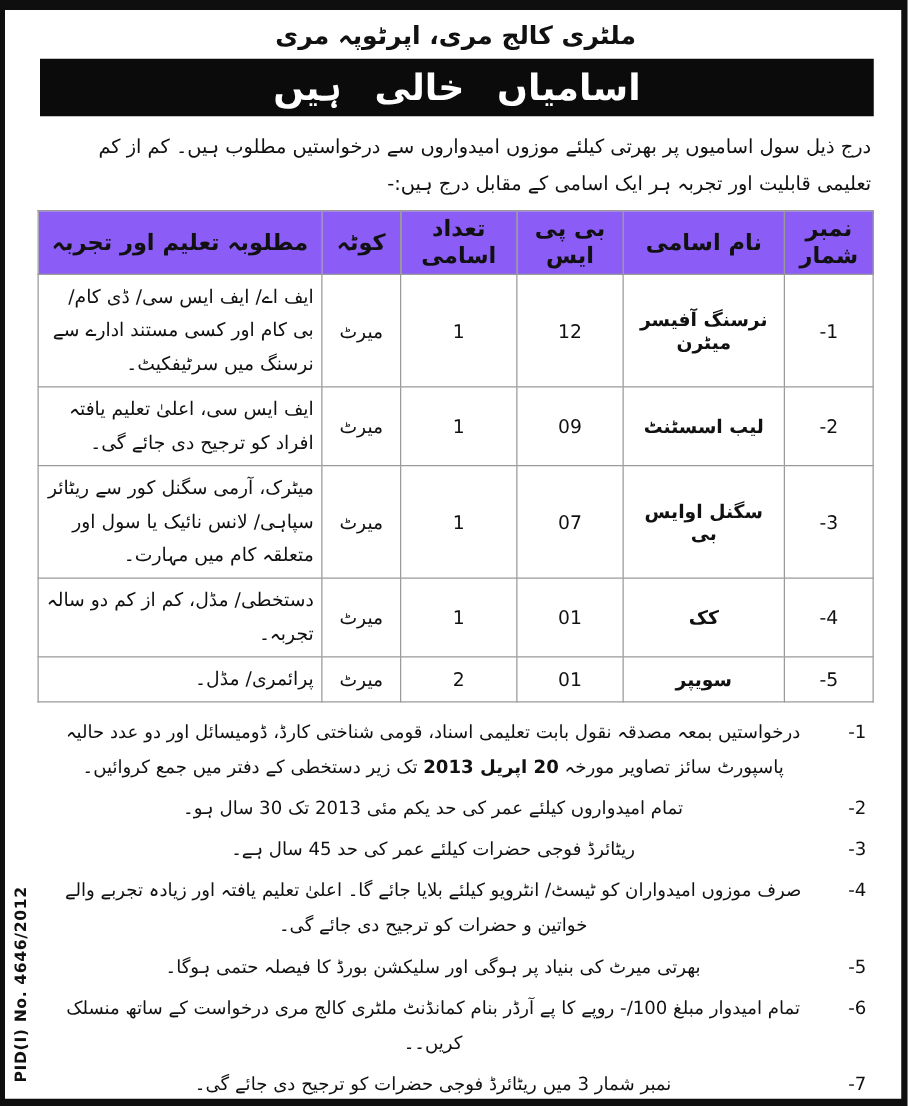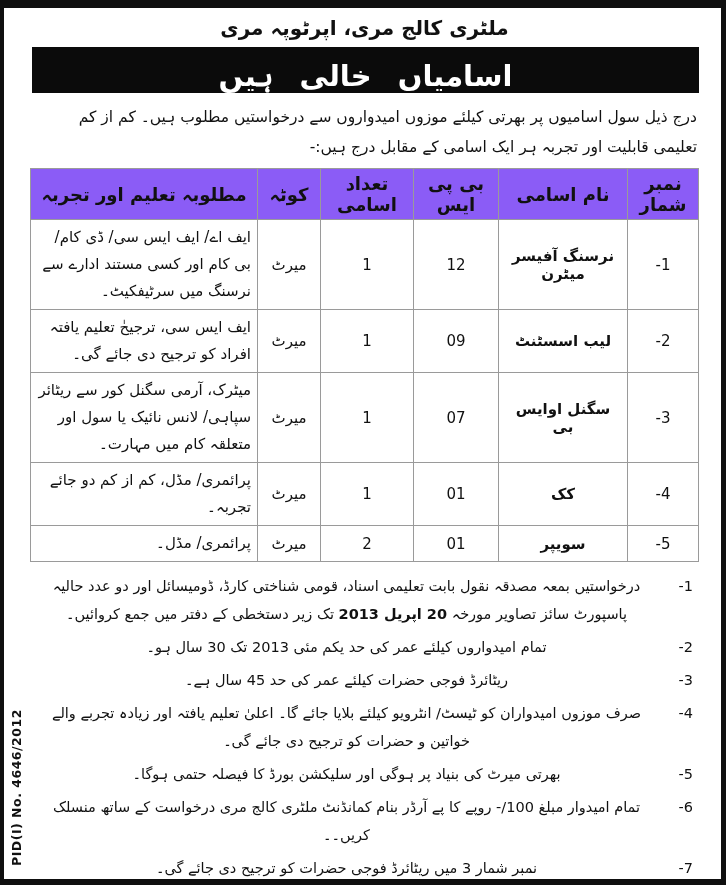--- a/index.html
+++ b/index.html
@@ -26,21 +26,21 @@
     font-size: 20px;
     font-weight: bold;
     direction: rtl;
   }
 
   .banner {
     margin: 7px 6px 0 8px;
     height: 46px;
     background: #0b0b0b;
     color: #ffffff;
-    display: flex; align-items: flex-end; justify-content: center;
+    display: flex; align-items: center; justify-content: center;
     direction: rtl;
     font-size: 29px;
     font-weight: bold;
     word-spacing: 16px;
     letter-spacing: 1px;
   }
 
   .intro {
     direction: rtl;
     text-align: right;
@@ -131,37 +131,37 @@
           <td class="c">1</td>
           <td class="c">میرٹ</td>
           <td class="req">ایف اے/ ایف ایس سی/ ڈی کام/ بی کام اور کسی مستند ادارے سے نرسنگ میں سرٹیفکیٹ۔</td>
         </tr>
         <tr>
           <td class="c">2-</td>
           <td class="name-cell">لیب اسسٹنٹ</td>
           <td class="c">09</td>
           <td class="c">1</td>
           <td class="c">میرٹ</td>
-          <td class="req">ایف ایس سی، ترجیحٰ تعلیم یافتہ افراد کو ترجیح دی جائے گی۔</td>
+          <td class="req">ایف ایس سی، اعلیٰ تعلیم یافتہ افراد کو ترجیح دی جائے گی۔</td>
         </tr>
         <tr>
           <td class="c">3-</td>
           <td class="name-cell">سگنل اوایس بی</td>
           <td class="c">07</td>
           <td class="c">1</td>
           <td class="c">میرٹ</td>
           <td class="req">میٹرک، آرمی سگنل کور سے ریٹائر سپاہی/ لانس نائیک یا سول اور متعلقہ کام میں مہارت۔</td>
         </tr>
         <tr>
           <td class="c">4-</td>
           <td class="name-cell">کک</td>
           <td class="c">01</td>
           <td class="c">1</td>
           <td class="c">میرٹ</td>
-          <td class="req">پرائمری/ مڈل، کم از کم دو جائے تجربہ۔</td>
+          <td class="req">دستخطی/ مڈل، کم از کم دو سالہ تجربہ۔</td>
         </tr>
         <tr>
           <td class="c">5-</td>
           <td class="name-cell">سویپر</td>
           <td class="c">01</td>
           <td class="c">2</td>
           <td class="c">میرٹ</td>
           <td class="req">پرائمری/ مڈل۔</td>
         </tr>
       </tbody>

